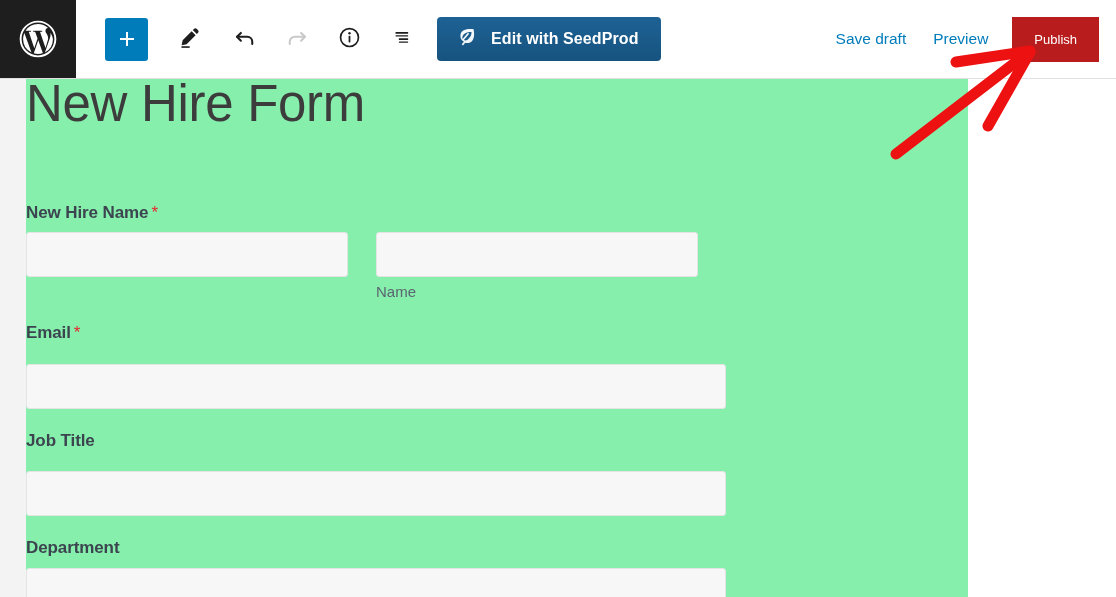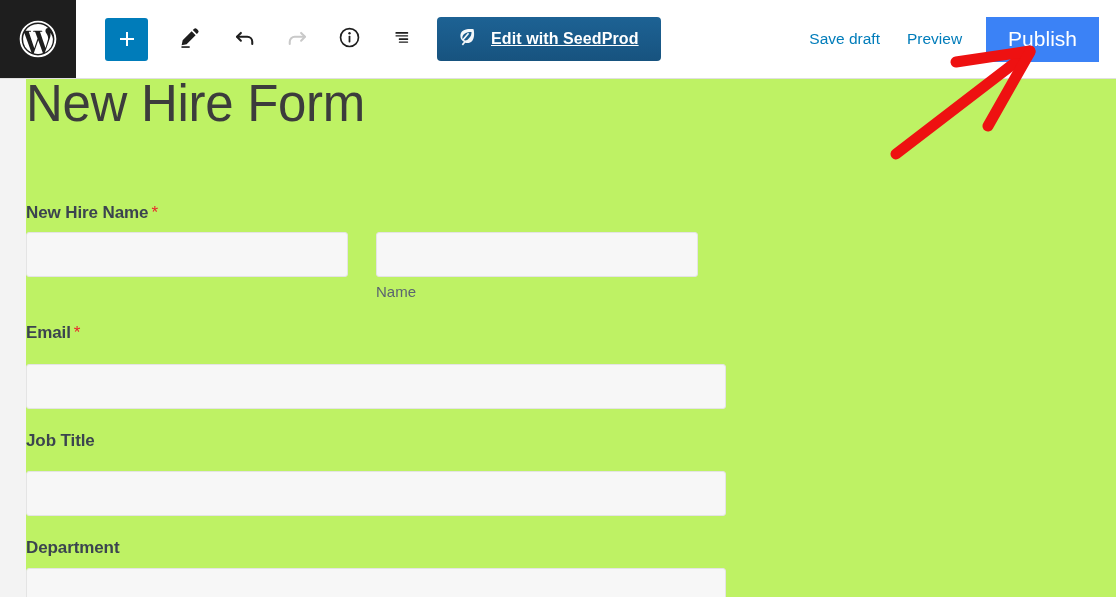--- a/index.html
+++ b/index.html
@@ -88,21 +88,20 @@
     border-radius: 4px;
     display: flex;
     align-items: center;
     gap: 12px;
     padding: 0 22px 0 18px;
     cursor: pointer;
     font-size: 16px;
     font-weight: 600;
     letter-spacing: 0.1px;
     white-space: nowrap;
-    text-decoration: underline;
   }
   .seedprod-label { color: #ffffff; font-size: 16px; font-weight: 600; }
 
   .header-right {
     margin-left: auto;
     display: flex;
     align-items: center;
     height: 78px;
     padding-right: 17px;
   }
@@ -113,39 +112,39 @@
     background: transparent;
     border: none;
     cursor: pointer;
     padding: 0;
     white-space: nowrap;
   }
   .save-draft-btn { margin-right: 27px; }
   .preview-btn    { margin-right: 24px; }
 
   .publish-btn {
-    background: #3b82f6;
+    background: #b91c1c;
     color: #ffffff;
     border: none;
-    font-size: 21px;
+    font-size: 13px;
     height: 45px;
     padding: 0 22px;
     cursor: pointer;
     border-radius: 0;
     white-space: nowrap;
     margin-right: 0;
   }
 
   
   .editor-canvas {
     position: absolute;
     top: 79px; left: 0;
-    width: 1116px;
+    width: 968px;
     height: 518px;
-    background: #bef264;
+    background: #86efac;
     overflow: hidden;
   }
 
   .canvas-gutter {
     position: absolute;
     top: 0; left: 0;
     width: 26px;
     height: 518px;
     background: #f3f3f3;
   }

